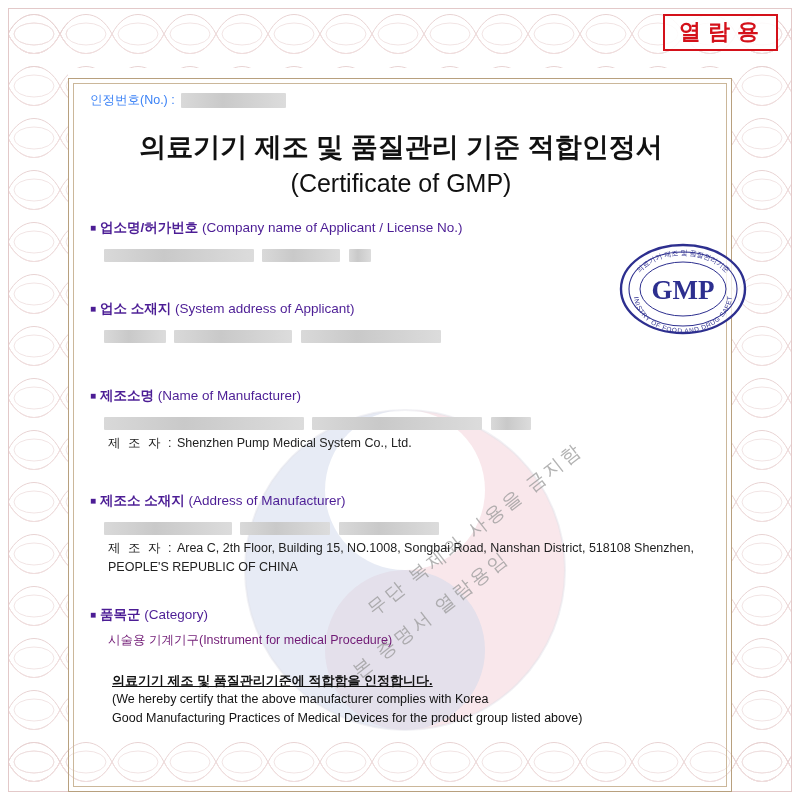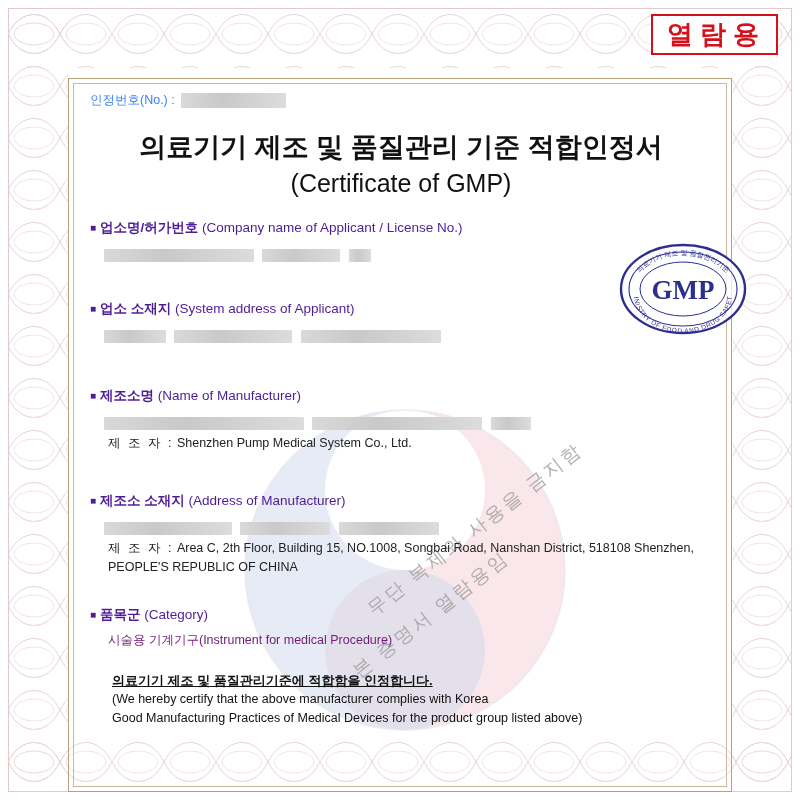--- a/index.html
+++ b/index.html
@@ -72,21 +72,21 @@
   .wm-text .l1 { position:absolute; left: 10px; top: 70px; }
   .wm-text .l2 { position:absolute; left: -40px; top: 110px; }
 
   
   .red-stamp {
     position: absolute;
     right: 22px;
     top: 14px;
     border: 2px solid #d4111a;
     color: #d4111a;
-    font-size: 26px;
+    font-size: 22px;
     font-weight: bold;
     letter-spacing: 7px;
     padding: 5px 10px 6px 14px;
     background: rgba(255,255,255,0.85);
     line-height: 1;
   }
 
   
   .content {
     position: absolute;

